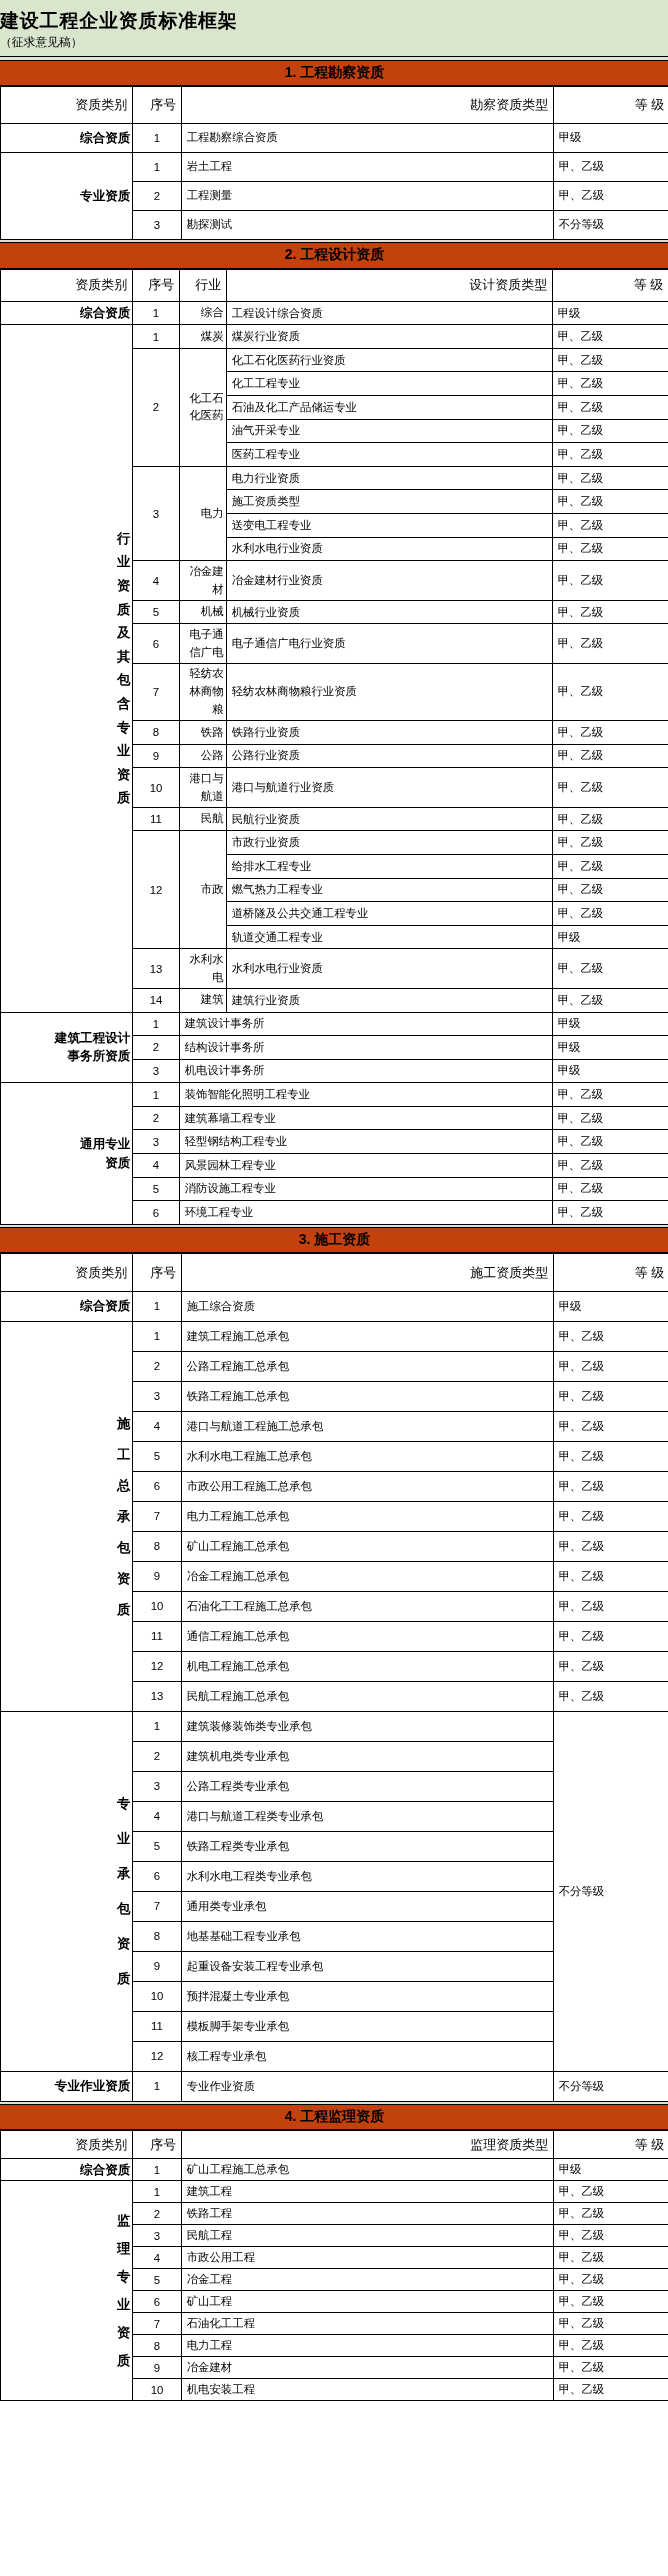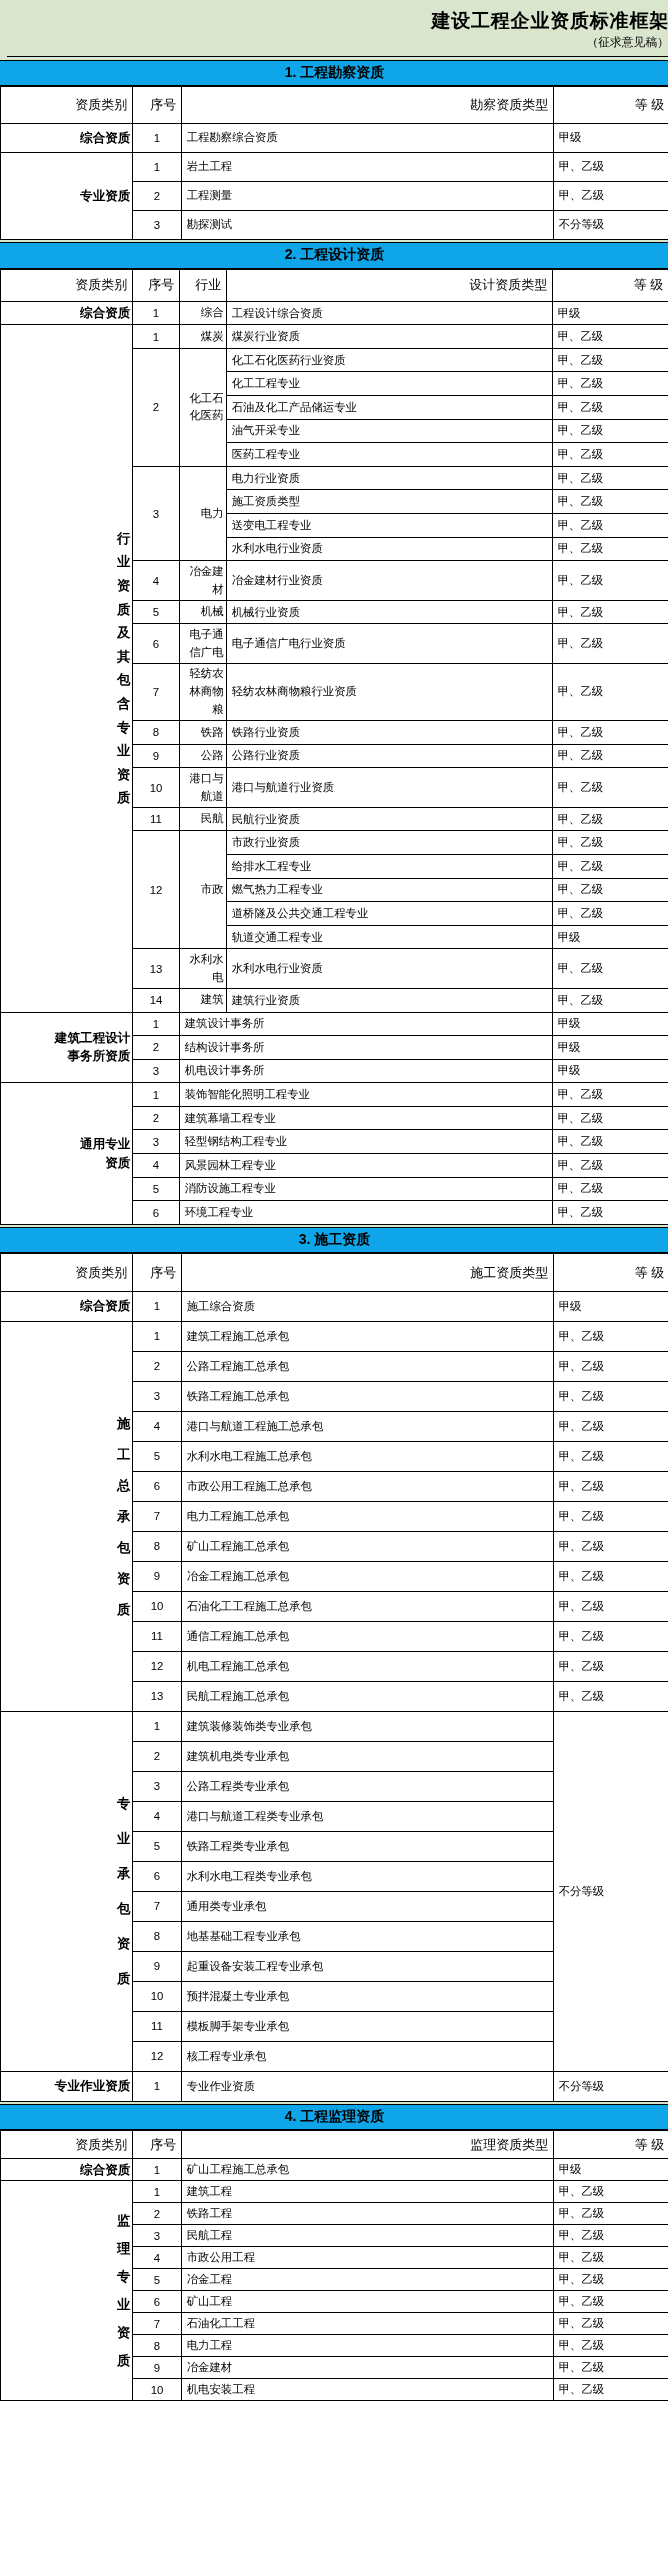--- a/index.html
+++ b/index.html
@@ -1,23 +1,23 @@
 <!DOCTYPE html>
 <html style="font-size:12.6px"><head>
 <meta charset="utf-8">
 <style>
   html,body { margin:0; padding:0; background:#ffffff; }
   body { font-family:"Liberation Sans","DejaVu Sans",sans-serif; color:#000; }
   .page { width:669px; background:#d9e6cd; }
 
-  .title-block { text-align:right; padding:7.9px 0 4.7px; border-bottom:1.6px solid #000;margin-left:7px; }
+  .title-block { text-align:left; padding:7.9px 0 4.7px; border-bottom:1.6px solid #000; }
   .page-title { font-size:19px; font-weight:bold; letter-spacing:0.8px; }
   .page-subtitle { font-size:11.8px; margin-top:1.6px; }
 
-  .section-bar { background:#0ea5e9; border-top:1.6px solid #000; border-bottom:1.6px solid #000;
+  .section-bar { background:#c2410c; border-top:1.6px solid #000; border-bottom:1.6px solid #000;
     text-align:center; font-weight:bold; font-size:14px; padding:3.1px 0; margin-top:2.4px; }
   .section-bar:first-of-type { margin-top:2.4px; }
 
   table.qual-table { border-collapse:collapse; width:669px; table-layout:fixed; background:#fff; border:1.6px solid #000; }
   .qual-table td, .qual-table th { border:0.8px solid #000; padding:1.6px 4.7px; font-size:11.4px; vertical-align:middle; overflow:hidden; }
   .qual-table th { font-weight:normal; font-size:13px; text-align:right; border-bottom:1.6px solid #000; }
   .qual-table tr.grp-first td { border-top:1.6px solid #000; }
 
   td.cat { text-align:right; font-weight:bold; font-size:12.6px; line-height:1.45; padding:1.6px 1.6px; }
   td.no  { text-align:center; padding:1.6px 1.6px; }

